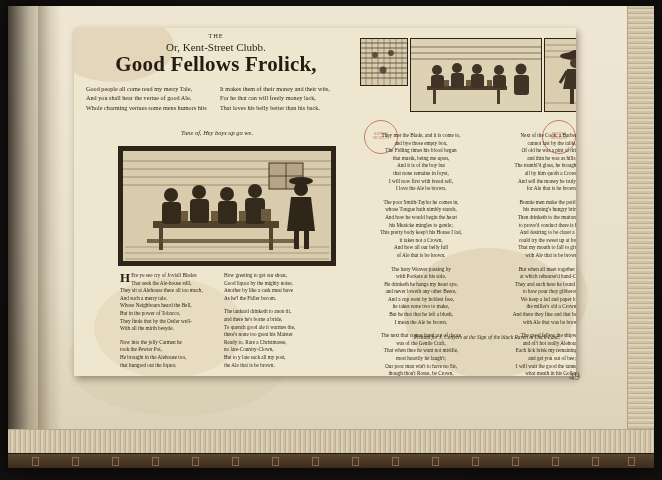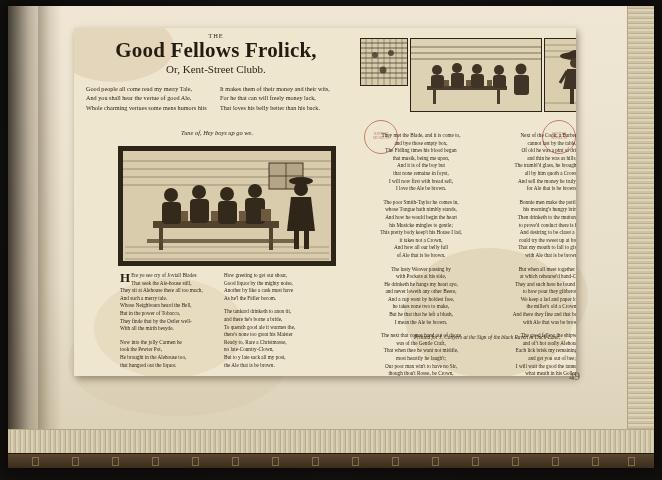--- a/index.html
+++ b/index.html
@@ -255,22 +255,22 @@
     <div style="position:absolute;left:60px;top:300px;width:220px;height:110px;border-radius:50%;background:rgba(196,176,138,.13);"></div>
 
     <div id="sheet">
 
       <div class="stain" style="left:-20px;top:-16px;width:120px;height:70px;background:rgba(190,168,124,.25);"></div>
       <div class="stain" style="left:330px;top:220px;width:170px;height:130px;background:rgba(188,164,118,.22);"></div>
       <div class="stain" style="left:20px;top:250px;width:150px;height:100px;background:rgba(195,173,130,.18);"></div>
 
       <div class="blk" id="title-area">
         <div id="the-word">THE</div>
+        <div id="sub-title">Or, Kent-Street Clubb.</div>
         <div id="main-title">Good Fellows Frolick,</div>
-        <div id="sub-title">Or, Kent-Street Clubb.</div>
       </div>
 
       <div class="blk" id="argument">
         <div style="display:flex;gap:6px;">
           <div style="flex:1;">
             <div>Good people all come read my merry Tale,</div>
             <div>And you shall hear the vertue of good Ale,</div>
             <div>Whole charming vertues some mens humors hits</div>
           </div>
           <div style="flex:1;">

